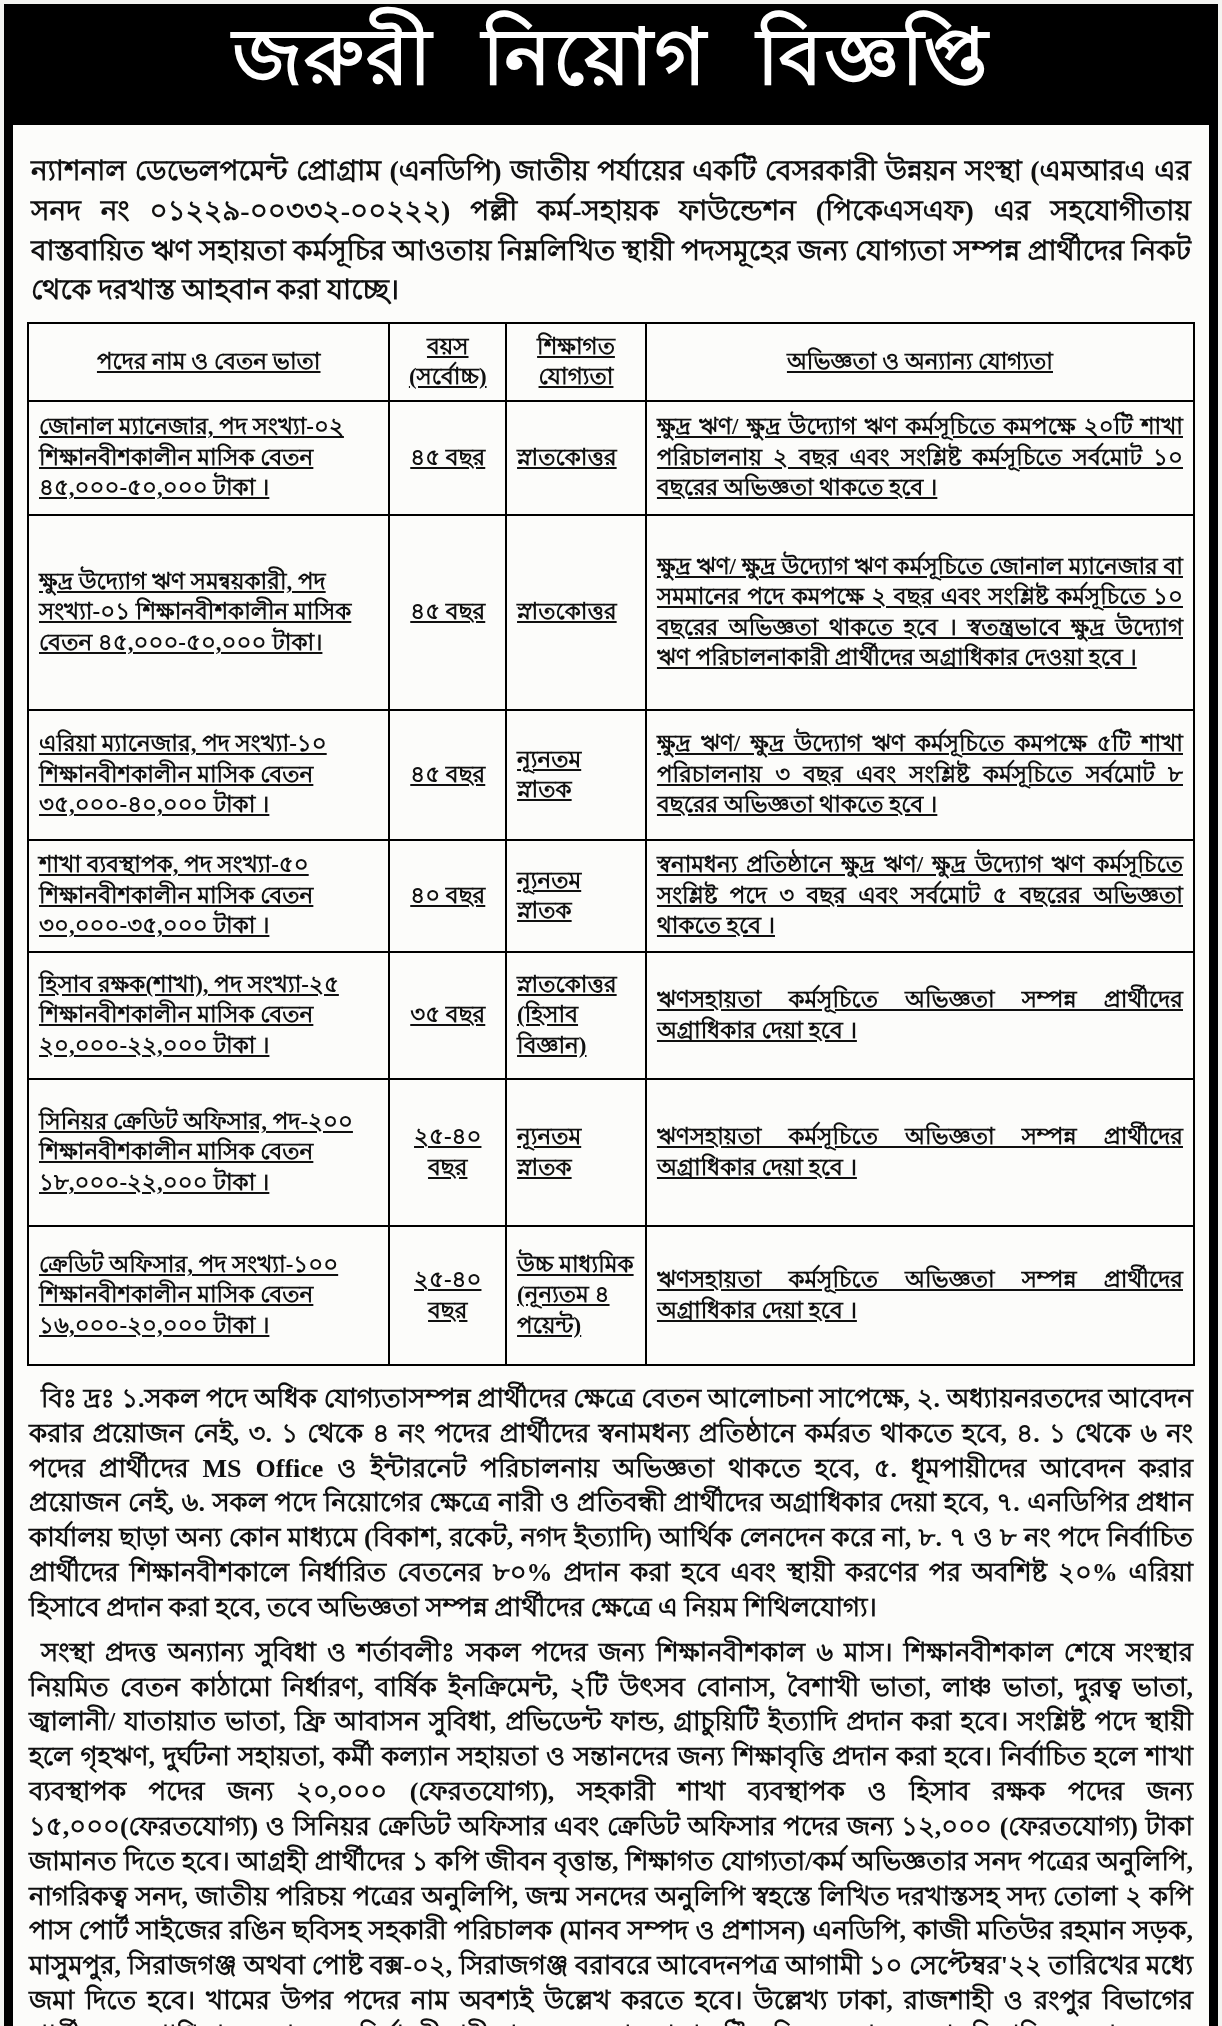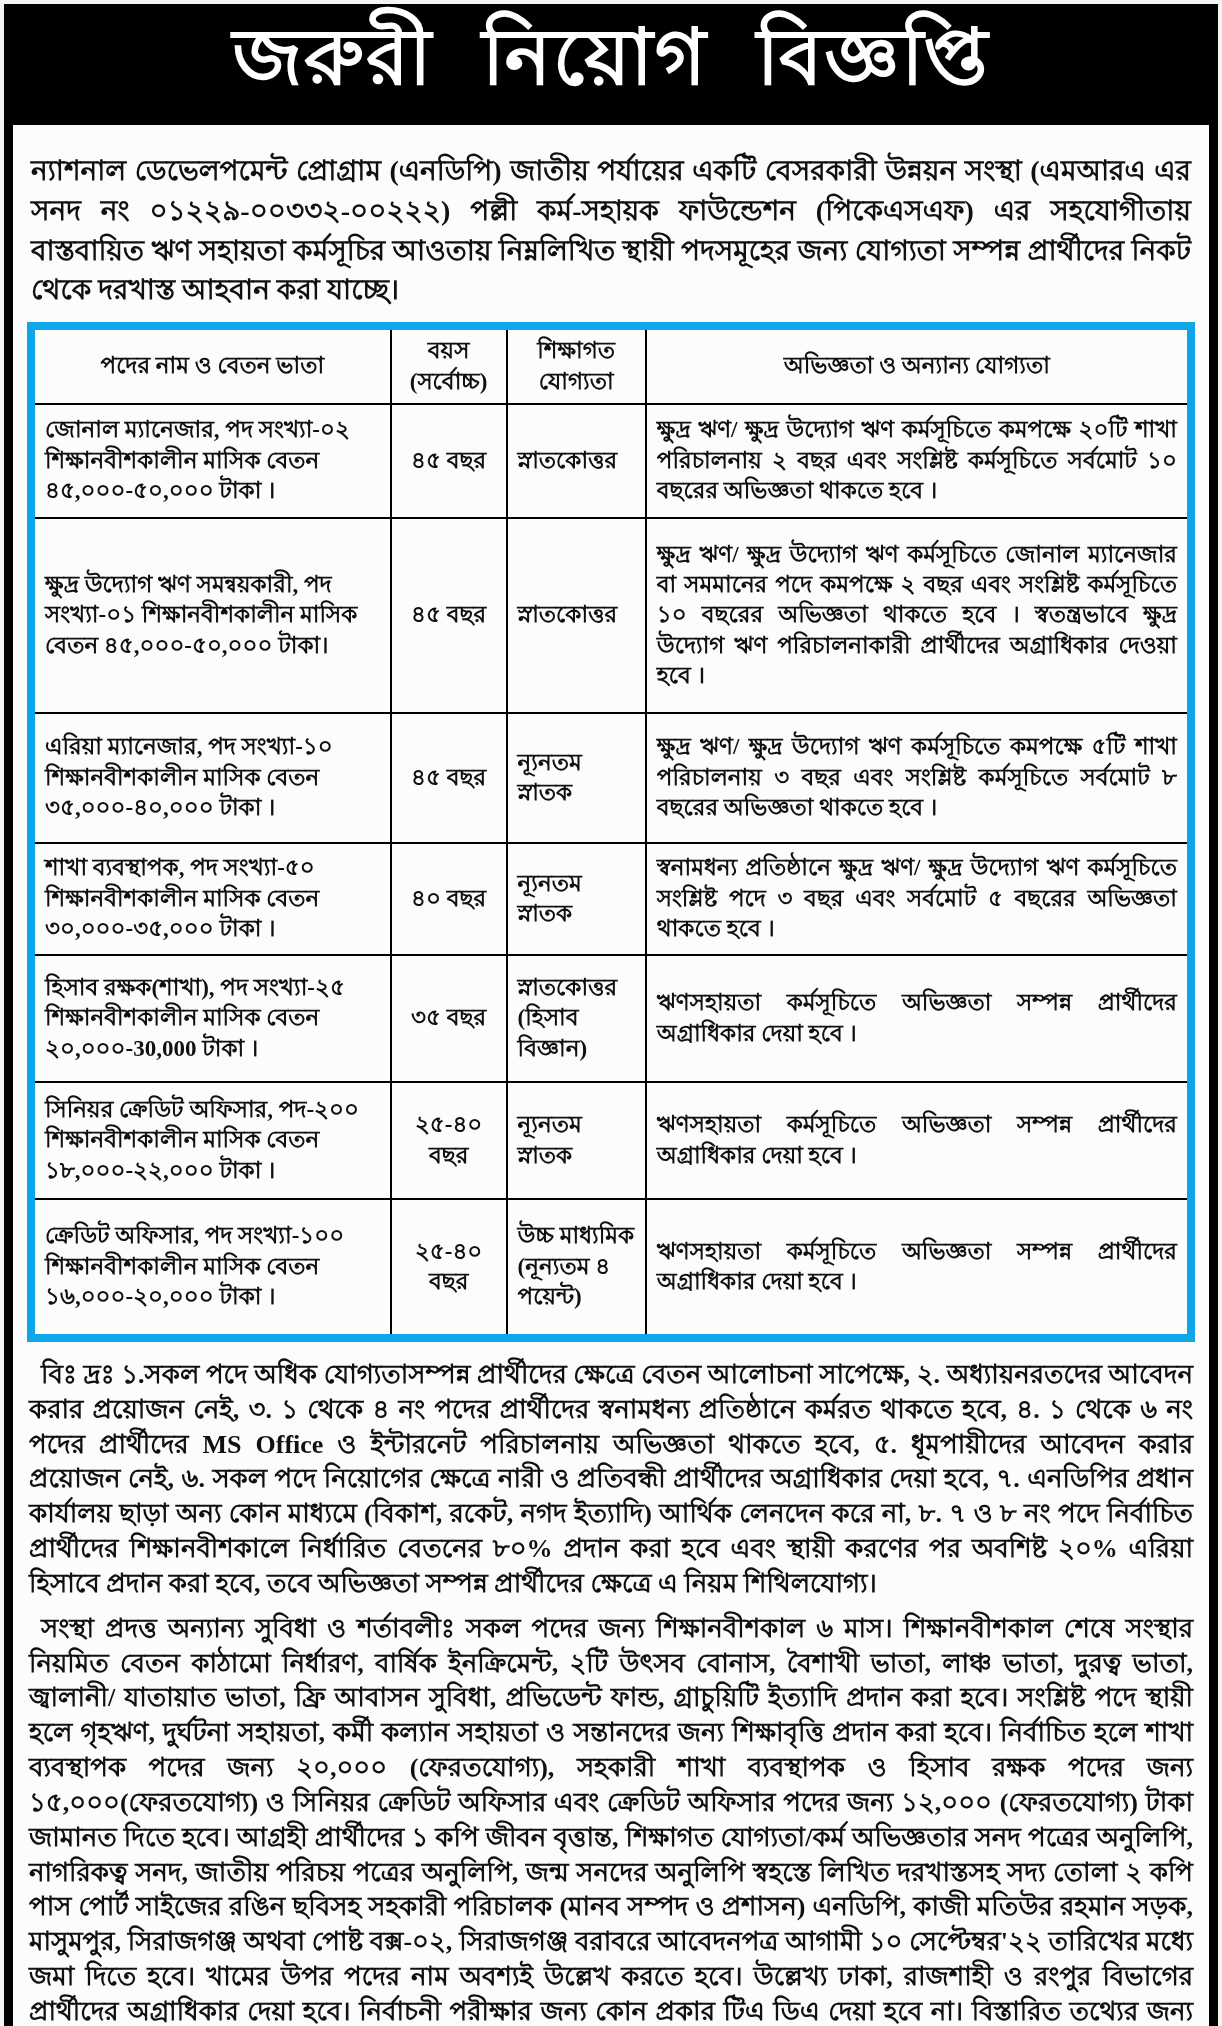--- a/index.html
+++ b/index.html
@@ -40,21 +40,22 @@
     font-size: 28px;
     line-height: 1.42;
     font-weight: 700;
     text-align: justify;
   }
   
   table.positions {
     border-collapse: collapse;
     margin: 4px 2px 10px 14px;
     width: calc(100% - 28px);
-    border: 8px solid #0ea5e9;
+    border: 1px solid #0ea5e9;
+    text-decoration: underline;
   }
   table.positions th, table.positions td {
     border: 2px solid #000;
     padding: 6px 10px;
     font-size: 23px;
     line-height: 1.32;
     font-weight: 700;
     vertical-align: middle;
   }
   table.positions thead tr { height: 78px; }
@@ -66,21 +67,21 @@
   td.cell-position   { text-align: left;   vertical-align: middle; }
   td.cell-age        { text-align: center; }
   td.cell-education  { text-align: left;   padding-left: 8px; padding-right: 4px; }
   td.cell-experience { text-align: justify; }
   tr.r1 { height: 114px; }
   tr.r2 { height: 195px; }
   tr.r3 { height: 130px; }
   tr.r4 { height: 112px; }
   tr.r5 { height: 116px; }
   tr.r6 { height: 127px; }
-  tr.r7 { height: 117px; }
+  tr.r7 { height: 147px; }
   tr.r8 { height: 139px; }
   
   .notes {
     margin: 0;
     padding: 6px 16px 4px 16px;
     font-size: 26px;
     line-height: 1.34;
     font-weight: 700;
     text-align: justify;
   }
@@ -132,21 +133,21 @@
         <td class="cell-education">ন্যূনতম স্নাতক</td>
         <td class="cell-experience">ক্ষুদ্র ঋণ/ ক্ষুদ্র উদ্যোগ ঋণ কর্মসূচিতে কমপক্ষে ৫টি শাখা পরিচালনায় ৩ বছর এবং সংশ্লিষ্ট কর্মসূচিতে সর্বমোট ৮ বছরের অভিজ্ঞতা থাকতে হবে ।</td>
       </tr>
       <tr class="r4">
         <td class="cell-position">শাখা ব্যবস্থাপক, পদ সংখ্যা-৫০ শিক্ষানবীশকালীন মাসিক বেতন ৩০,০০০-৩৫,০০০ টাকা ।</td>
         <td class="cell-age">৪০ বছর</td>
         <td class="cell-education">ন্যূনতম স্নাতক</td>
         <td class="cell-experience">স্বনামধন্য প্রতিষ্ঠানে ক্ষুদ্র ঋণ/ ক্ষুদ্র উদ্যোগ ঋণ কর্মসূচিতে সংশ্লিষ্ট পদে ৩ বছর এবং সর্বমোট ৫ বছরের অভিজ্ঞতা থাকতে হবে ।</td>
       </tr>
       <tr class="r6">
-        <td class="cell-position">হিসাব রক্ষক(শাখা), পদ সংখ্যা-২৫ শিক্ষানবীশকালীন মাসিক বেতন ২০,০০০-30,000 টাকা ।</td>
+        <td class="cell-position">হিসাব রক্ষক(শাখা), পদ সংখ্যা-২৫ শিক্ষানবীশকালীন মাসিক বেতন ২০,০০০-২২,০০০ টাকা ।</td>
         <td class="cell-age">৩৫ বছর</td>
         <td class="cell-education">স্নাতকোত্তর (হিসাব বিজ্ঞান)</td>
         <td class="cell-experience">ঋণসহায়তা কর্মসূচিতে অভিজ্ঞতা সম্পন্ন প্রার্থীদের অগ্রাধিকার দেয়া হবে ।</td>
       </tr>
       <tr class="r7">
         <td class="cell-position">সিনিয়র ক্রেডিট অফিসার, পদ-২০০ শিক্ষানবীশকালীন মাসিক বেতন ১৮,০০০-২২,০০০ টাকা ।</td>
         <td class="cell-age">২৫-৪০ বছর</td>
         <td class="cell-education">ন্যূনতম স্নাতক</td>
         <td class="cell-experience">ঋণসহায়তা কর্মসূচিতে অভিজ্ঞতা সম্পন্ন প্রার্থীদের অগ্রাধিকার দেয়া হবে ।</td>
       </tr>

